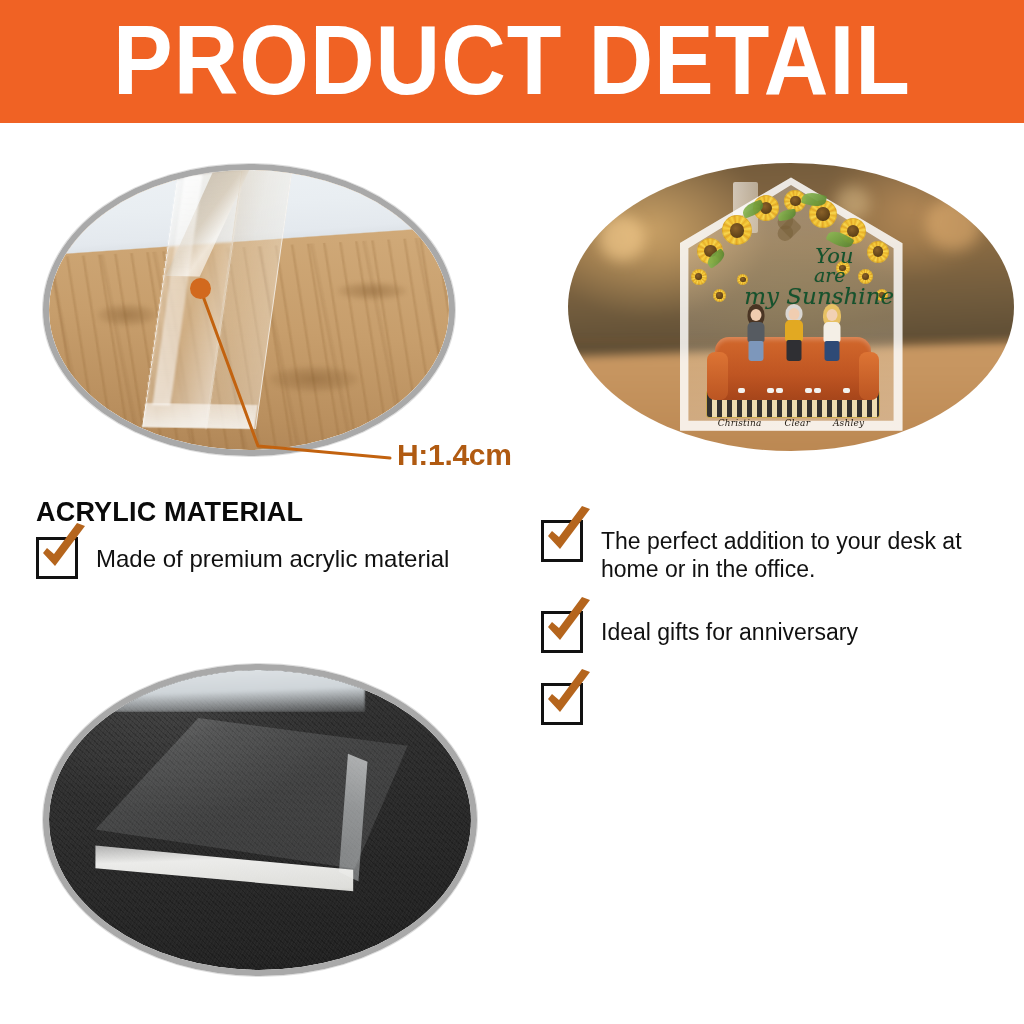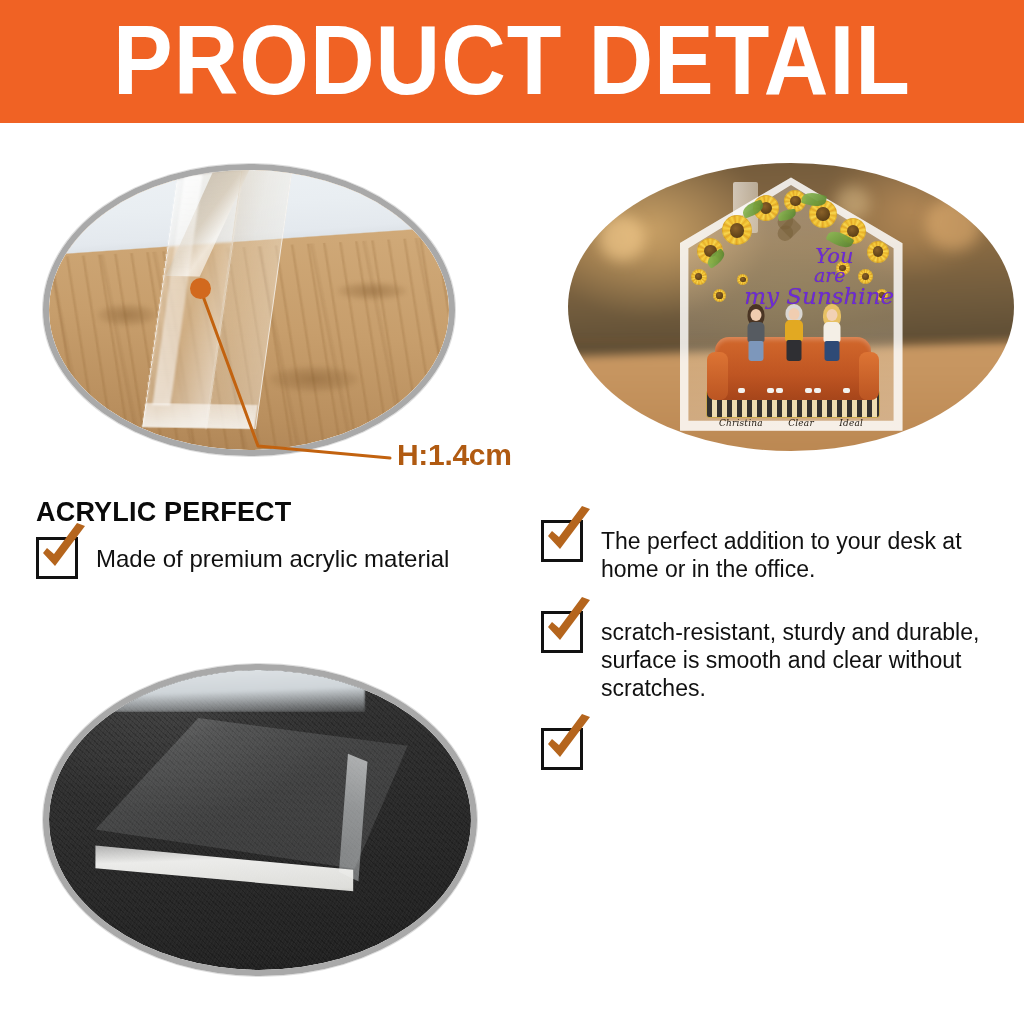--- a/index.html
+++ b/index.html
@@ -377,21 +377,21 @@
     border-radius: 60% 12% 60% 12%;
     opacity: 0.92;
   }
 
   
   .plaque-script {
     position: absolute;
     left: 30%;
     top: 27%;
     width: 68%;
-    color: #6d28d9;
+    color: #14532d;
     font-family: "DejaVu Serif", serif;
     font-style: italic;
     font-size: 19px;
     line-height: 0.98;
     text-align: center;
     text-shadow: 0 0 1px rgba(0,0,0,0.25);
   }
   .plaque-script .l1 { display: block; margin-left: 16%; font-size: 21px; }
   .plaque-script .l2 { display: block; margin-left: 10%; font-size: 19px; }
   .plaque-script .l3 { display: block; margin-left: -4%; font-size: 23px; }
@@ -791,26 +791,26 @@
         <div class="head" style="top:5px;  width:11px; height:12px; background:#f2d1b4;"></div>
         <div class="torso" style="top:18px; width:17px; height:20px; background:#f4efe6;"></div>
         <div class="legs" style="top:37px; width:15px; height:20px; background:#2e4a76;"></div>
         <div class="shoe" style="left:1px;"></div>
         <div class="shoe" style="right:1px;"></div>
       </div>
 
       <div class="plaque-names">
         <span>Christina</span>
         <span>Clear</span>
-        <span>Ideal</span>
+        <span>Ashley</span>
       </div>
     </div>
   </div>
 
-  <div id="heading-acrylic" class="section-heading">ACRYLIC PERFECT</div>
+  <div id="heading-acrylic" class="section-heading">ACRYLIC MATERIAL</div>
 
   <div id="list-acrylic" class="check-list">
     <div class="check-item i0">
       <div class="checkbox">
         <svg class="tick" viewBox="0 0 58 58">
           <path d="M8 31 L20 44 L50 4 L42 1 L19 32 L12 26 Z" fill="#b5651d"></path>
         </svg>
       </div>
       <div class="check-text">Made of premium acrylic material</div>
     </div>
@@ -838,29 +838,29 @@
     <div class="check-item i0">
       <div class="checkbox">
         <svg class="tick" viewBox="0 0 58 58">
           <path d="M8 31 L20 44 L50 4 L42 1 L19 32 L12 26 Z" fill="#b5651d"></path>
         </svg>
       </div>
       <div class="check-text">The perfect addition to your desk at home or in the office.</div>
     </div>
 
 
-
-    <div class="check-item i3">
+    <div class="check-item i2">
       <div class="checkbox">
         <svg class="tick" viewBox="0 0 58 58">
           <path d="M8 31 L20 44 L50 4 L42 1 L19 32 L12 26 Z" fill="#b5651d"></path>
         </svg>
       </div>
-      <div class="check-text">scratch-resistant, sturdy and durable, surface is smooth and clear without scratches.</div>
+      <div class="check-text">Ideal gifts for anniversary</div>
     </div>
+
 
     <div class="check-item i4">
       <div class="checkbox">
         <svg class="tick" viewBox="0 0 58 58">
           <path d="M8 31 L20 44 L50 4 L42 1 L19 32 L12 26 Z" fill="#b5651d"></path>
         </svg>
       </div>
     </div>
 
   </div>

